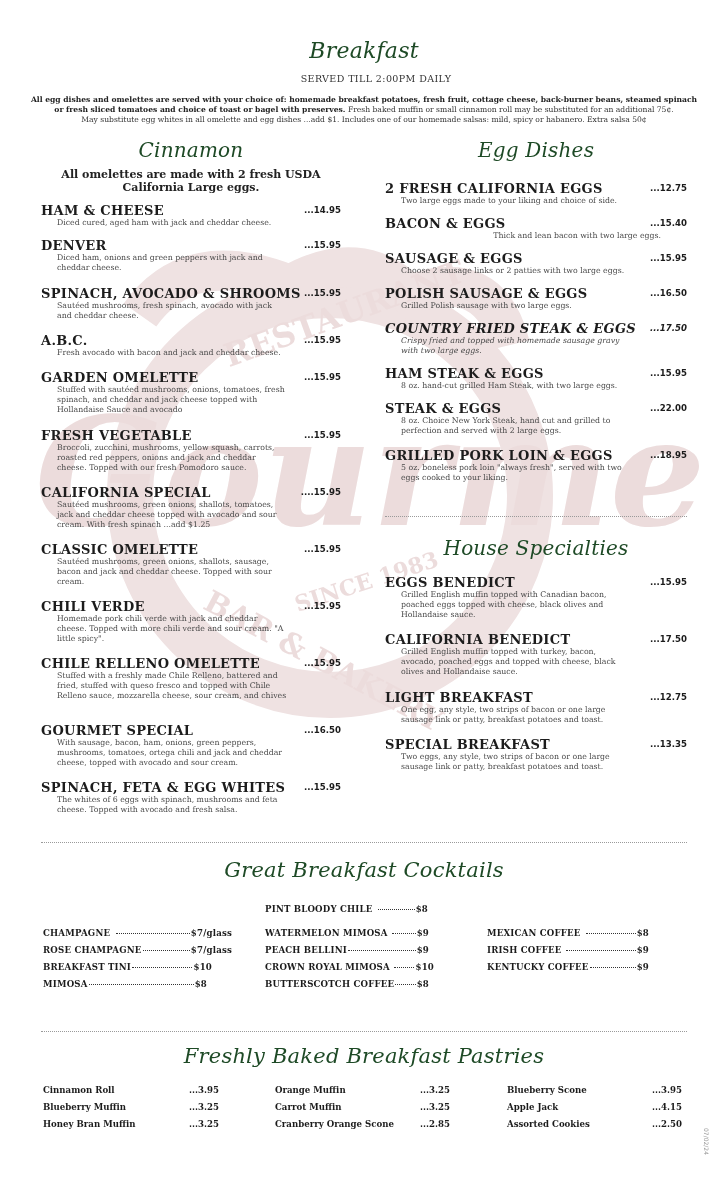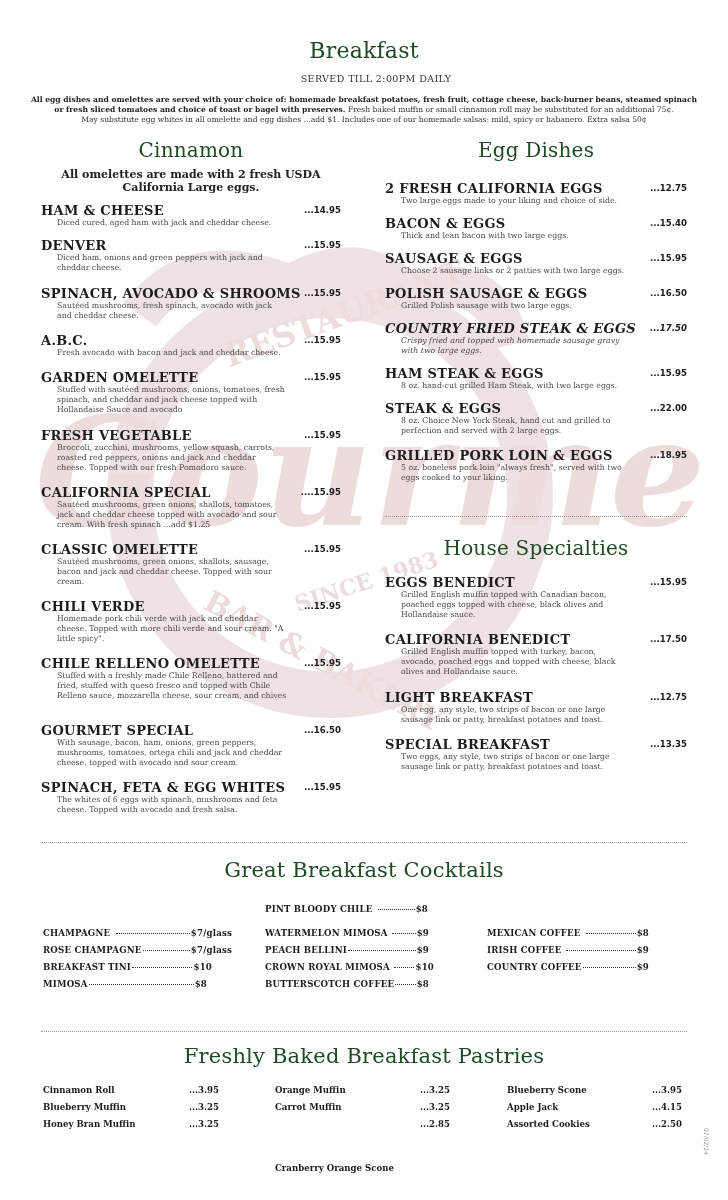--- a/index.html
+++ b/index.html
@@ -6,21 +6,21 @@
     body {
       width: 728px; height: 1200px; background: #ffffff; position: relative; overflow: hidden;
       font-family: "DejaVu Serif", "Liberation Serif", serif; color: #2b2b2b;
     }
     .watermark {
       position: absolute; left: 30px; top: 225px; width: 680px; height: 520px; z-index: 0;
       pointer-events: none;
     }
     .page { position: relative; z-index: 1; }
     .script {
-      font-family: "DejaVu Serif", "Liberation Serif", serif; 
+      font-family: "DejaVu Serif", "Liberation Serif", serif; font-style: italic;
       color: #1e4a26; font-weight: normal; letter-spacing: 0.2px;
     }
     .title-main { position: absolute; left: 0; width: 728px; top: 38px; text-align: center; font-size: 22px; }
     .served { position: absolute; left: 12px; width: 728px; top: 73px; text-align: center; font-size: 9.5px; letter-spacing: 0.4px; color: #333; }
     .intro {
       position: absolute; left: 30px; width: 668px; top: 95px; text-align: center;
       font-size: 7.6px; line-height: 10px; color: #333;
     }
     .intro b { font-weight: bold; color: #222; }
     .col { position: absolute; }
@@ -143,21 +143,21 @@
   </div>
   <div class="col col-right" style="top:183px;">
     <div class="item" style="position:absolute;top:0;width:302px;">
       <div class="item-name">2 FRESH CALIFORNIA EGGS</div>
       <div class="item-price">...12.75</div>
       <div class="item-desc" style="width:260px;">Two large eggs made to your liking and choice of side.</div>
     </div>
     <div class="item" style="position:absolute;top:35px;width:302px;">
       <div class="item-name">BACON &amp; EGGS</div>
       <div class="item-price">...15.40</div>
-      <div class="item-desc" style="width:260px;">Thick and lean bacon with two large eggs.</div>
+      <div class="item-desc" style="width:260px;text-align:right;">Thick and lean bacon with two large eggs.</div>
     </div>
     <div class="item" style="position:absolute;top:70px;width:302px;">
       <div class="item-name">SAUSAGE &amp; EGGS</div>
       <div class="item-price">...15.95</div>
       <div class="item-desc" style="width:260px;">Choose 2 sausage links or 2 patties with two large eggs.</div>
     </div>
     <div class="item" style="position:absolute;top:105px;width:302px;">
       <div class="item-name">POLISH SAUSAGE &amp; EGGS</div>
       <div class="item-price">...16.50</div>
       <div class="item-desc" style="width:260px;">Grilled Polish sausage with two large eggs.</div>
@@ -268,41 +268,41 @@
     <span>MEXICAN COFFEE</span>
     <span class="dots" style="margin-left:5px;"></span>
     <span>$8</span>
   </div>
   <div class="drink" style="left:487px; top:945px; width:162px;">
     <span>IRISH COFFEE</span>
     <span class="dots" style="margin-left:4px;"></span>
     <span>$9</span>
   </div>
   <div class="drink" style="left:487px; top:962px; width:162px;">
-    <span>COUNTRY COFFEE</span>
+    <span>KENTUCKY COFFEE</span>
     <span class="dots"></span>
     <span>$9</span>
   </div>
 
   <div class="divider" style="left:41px; width:646px; top:1031px;"></div>
 
   <div class="pastry-h script">Freshly Baked Breakfast Pastries</div>
 
   <div class="pastry" style="left:43px; top:1085px;">Cinnamon Roll</div>
   <div class="pastry-price" style="left:189px; top:1085px;">...3.95</div>
   <div class="pastry" style="left:43px; top:1102px;">Blueberry Muffin</div>
   <div class="pastry-price" style="left:189px; top:1102px;">...3.25</div>
   <div class="pastry" style="left:43px; top:1119px;">Honey Bran Muffin</div>
   <div class="pastry-price" style="left:189px; top:1119px;">...3.25</div>
 
   <div class="pastry" style="left:275px; top:1085px;">Orange Muffin</div>
   <div class="pastry-price" style="left:420px; top:1085px;">...3.25</div>
   <div class="pastry" style="left:275px; top:1102px;">Carrot Muffin</div>
   <div class="pastry-price" style="left:420px; top:1102px;">...3.25</div>
-  <div class="pastry" style="left:275px; top:1119px;margin-top:44px;">Cranberry Orange Scone</div>
+  <div class="pastry" style="left:275px; top:1119px;">Cranberry Orange Scone</div>
   <div class="pastry-price" style="left:420px; top:1119px;">...2.85</div>
 
   <div class="pastry" style="left:507px; top:1085px;">Blueberry Scone</div>
   <div class="pastry-price" style="left:652px; top:1085px;">...3.95</div>
   <div class="pastry" style="left:507px; top:1102px;">Apple Jack</div>
   <div class="pastry-price" style="left:652px; top:1102px;">...4.15</div>
   <div class="pastry" style="left:507px; top:1119px;">Assorted Cookies</div>
   <div class="pastry-price" style="left:652px; top:1119px;">...2.50</div>
 
   <div class="datecode" style="left:710px; top:1128px;">07/02/24</div>

